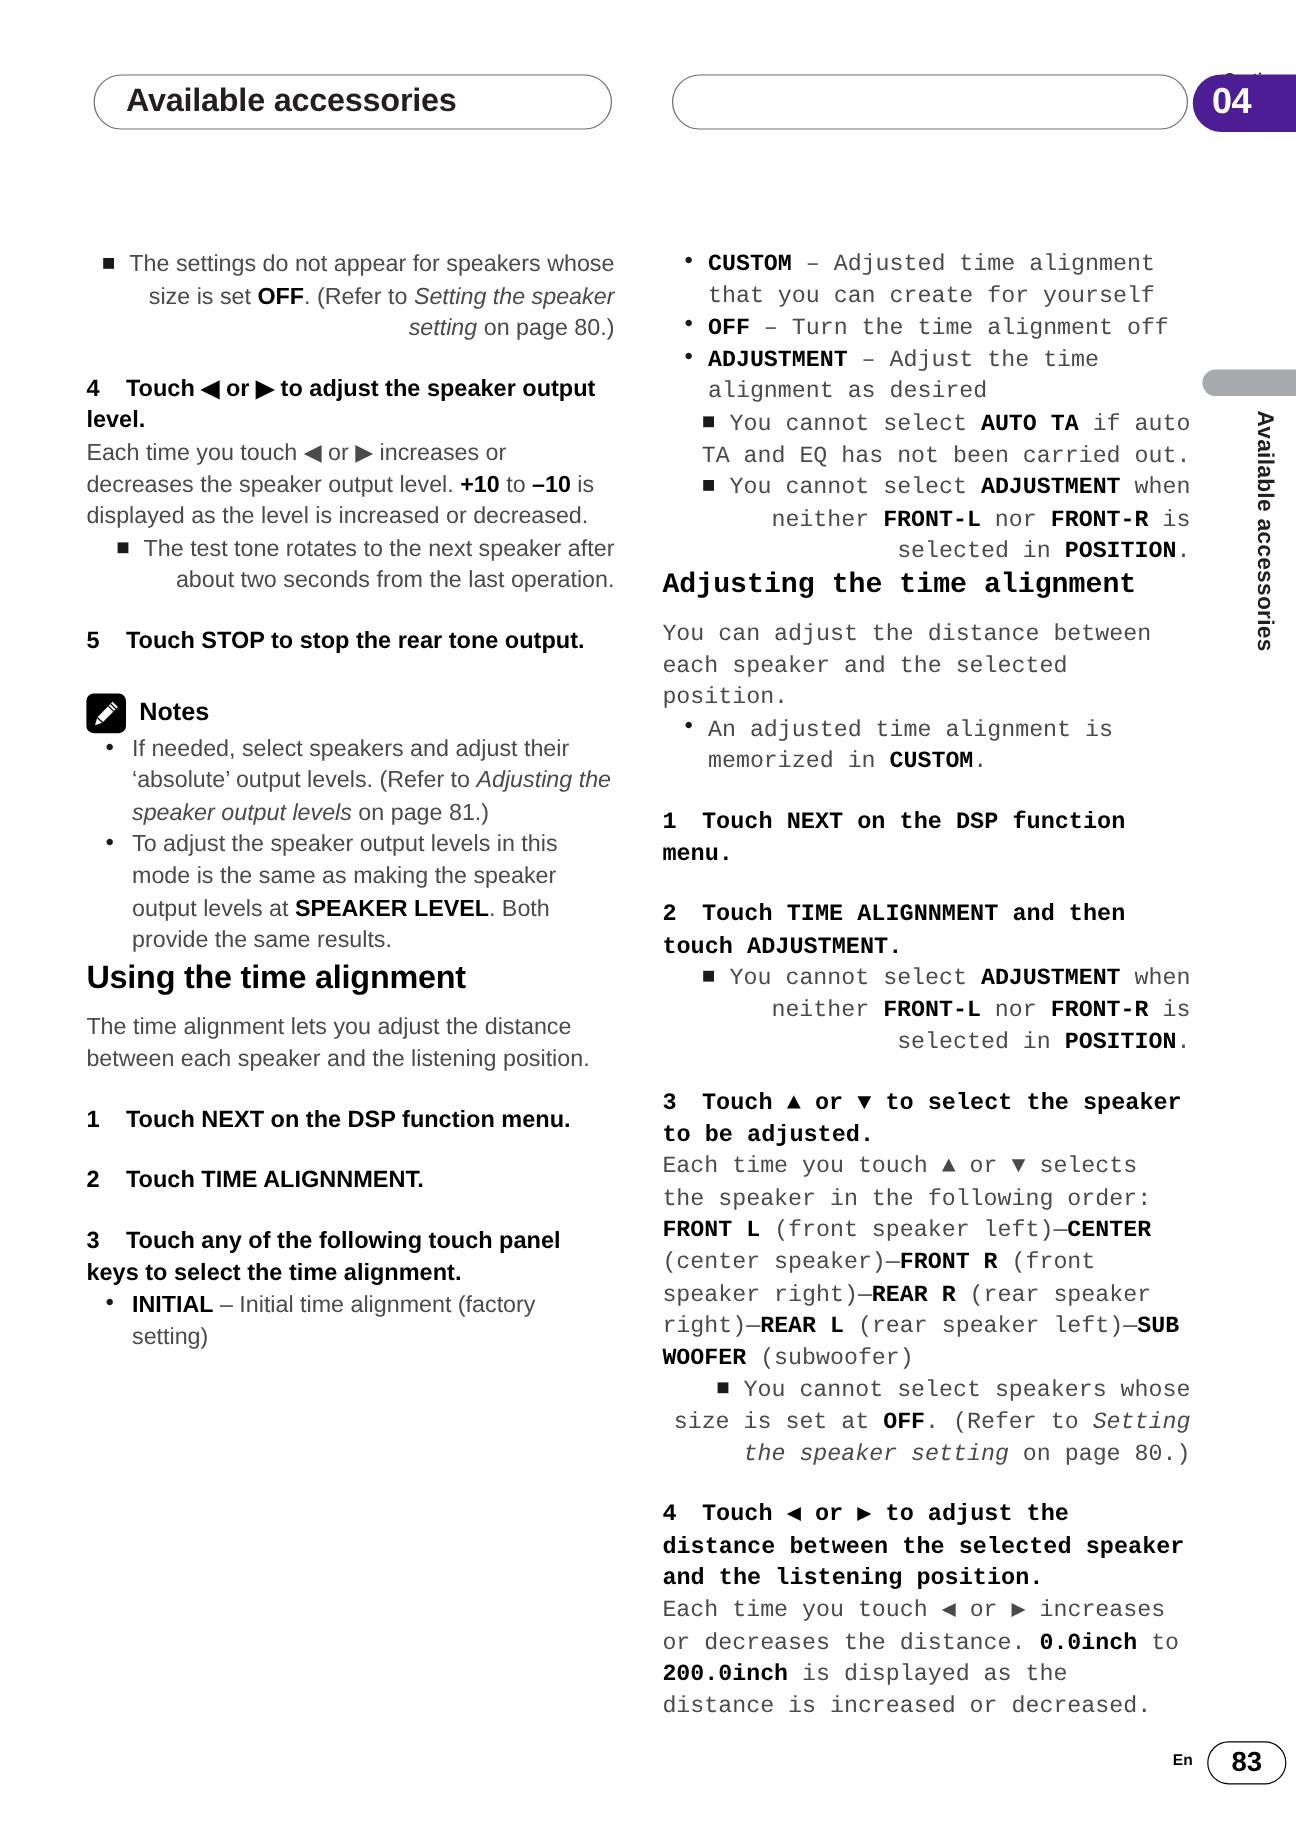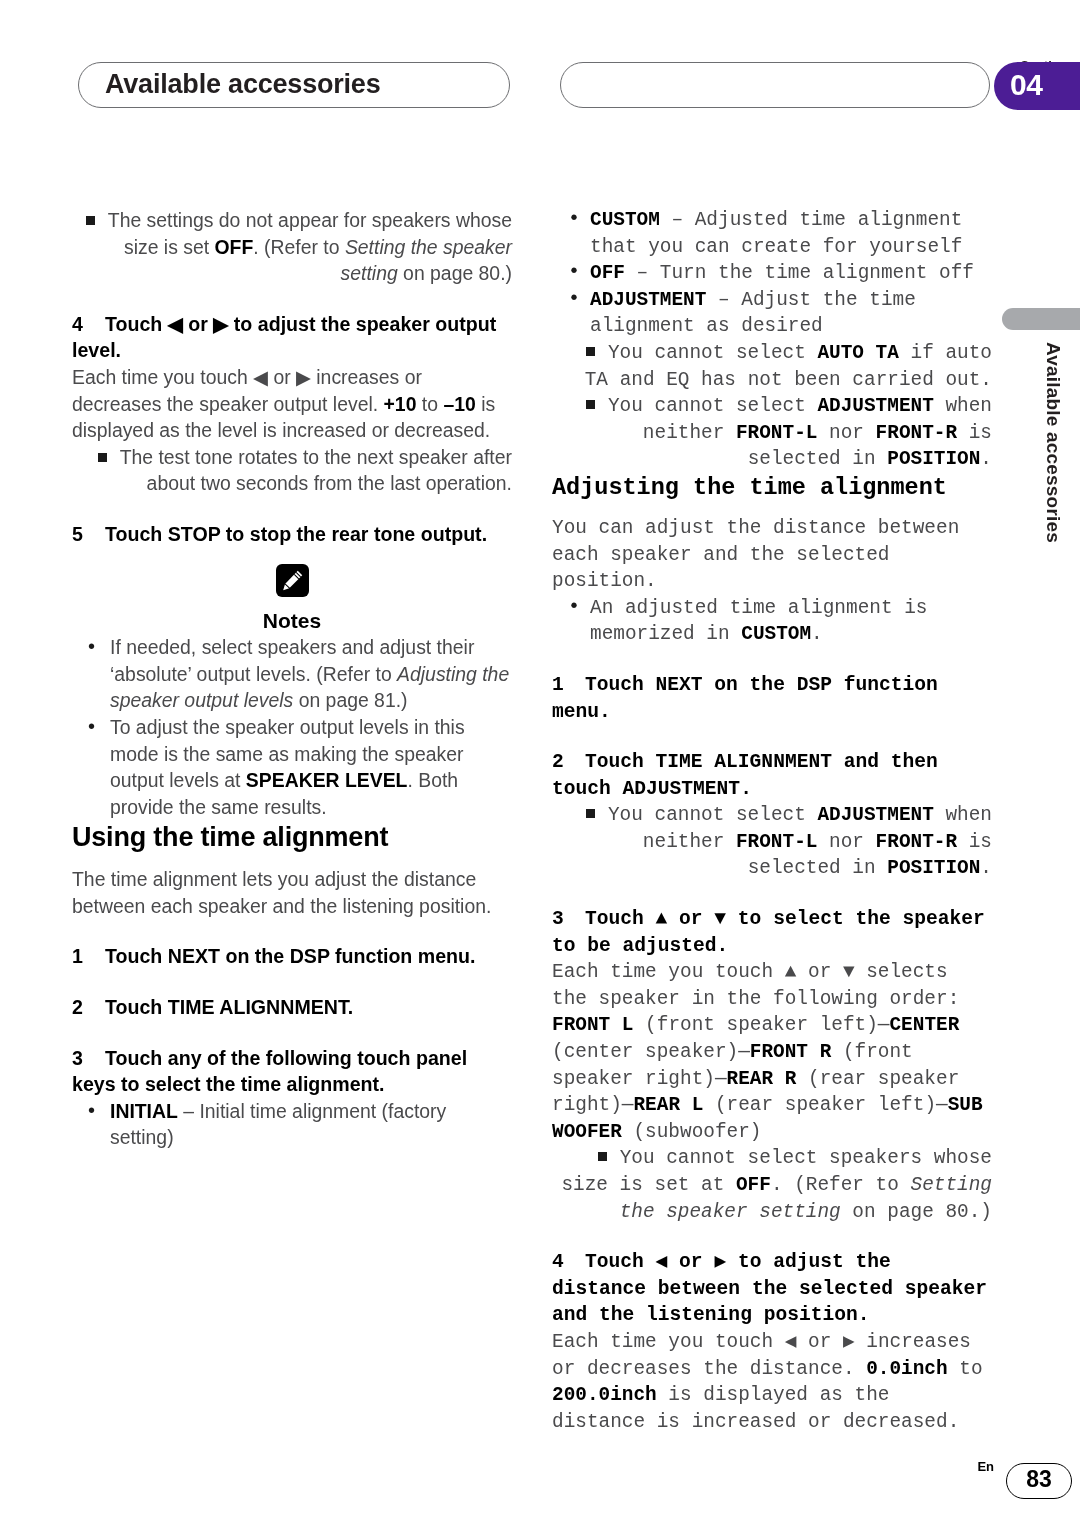--- a/index.html
+++ b/index.html
@@ -193,22 +193,21 @@
     margin: 0;
     line-height: 34px;
     letter-spacing: -0.2px;
   }
 
   
   .notes-head {
     display: flex;
     align-items: center;
     gap: 11px;
-    margin-top: 16px;
-    flex-direction: column;
+    margin-top: 30px;
   }
   .notes-icon {
     width: 33px;
     height: 33px;
     background: #000;
     border-radius: 6px;
     position: relative;
     flex: none;
   }
   .notes-icon svg { position: absolute; left: 5px; top: 5px; }
@@ -236,21 +235,20 @@
   }
   .footer-page {
     position: absolute;
     right: 8px;
     top: 0;
     width: 66px;
     height: 36px;
     border: 1.6px solid #000;
     border-radius: 18px;
     box-sizing: border-box;
-    margin-top: 12px;
   }
   .footer-page span {
     position: absolute;
     left: 0; right: 0;
     top: 50%;
     transform: translateY(-54%);
     text-align: center;
     font-size: 23px;
     font-weight: bold;
     color: #000;

